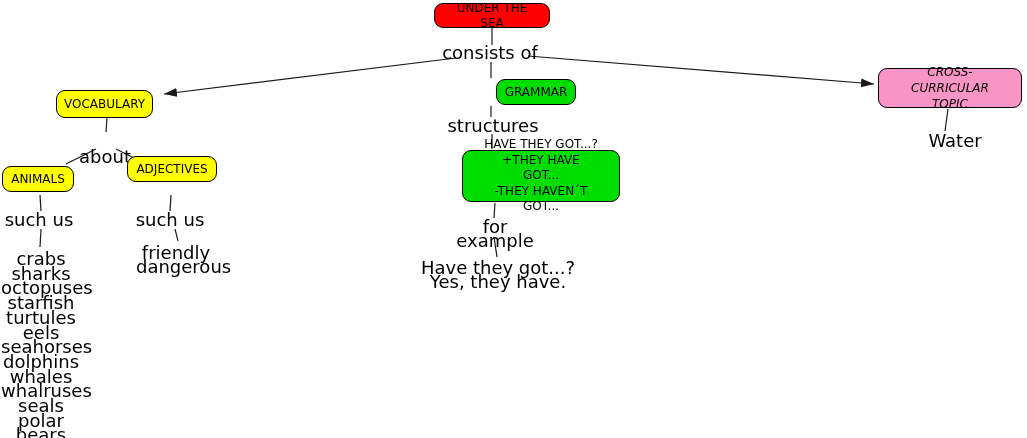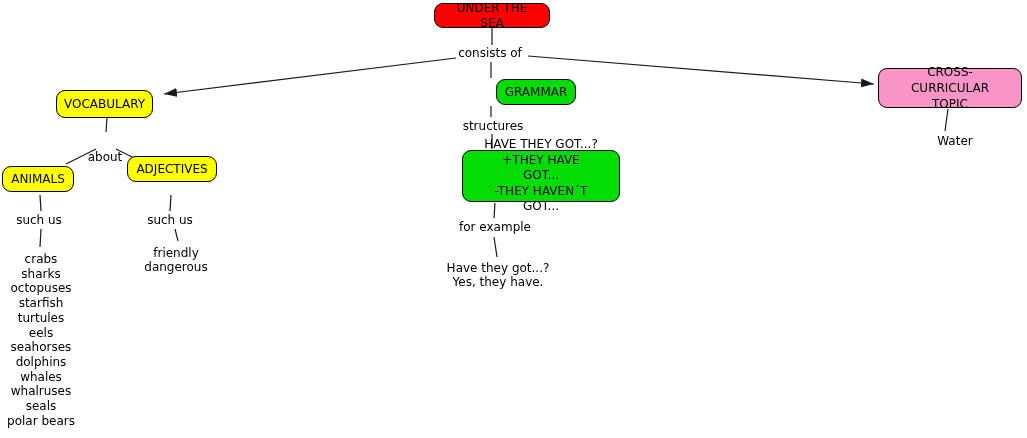--- a/index.html
+++ b/index.html
@@ -12,28 +12,28 @@
   .node{
     position:absolute;box-sizing:border-box;border:1.6px solid #000;border-radius:9px;
     display:flex;align-items:center;justify-content:center;text-align:center;
     font-size:12px;line-height:15px;white-space:pre-line;padding:1px 21px;
   }
   .bg-red{background:#ff0000;}
   .bg-yellow{background:#ffff00;}
   .bg-green{background:#00dd00;margin-left:44px;}
   .bg-pink{background:#f995c6;}
   .linklabel,.leaftext{
-    position:absolute;text-align:center;font-size:12px;line-height:14px;
+    position:absolute;text-align:center;font-size:18px;line-height:14px;
   }
   .leaftext{line-height:14.7px;}
   
   #n-root{left:434px;top:3px;width:116px;height:25px;}
   #n-vocab{left:56px;top:90px;width:97px;height:28px;}
   #n-grammar{left:452px;top:79px;width:80px;height:26px;}
-  #n-cross{left:878px;top:68px;width:144px;height:40px;line-height:16px;}
+  #n-cross{left:878px;top:68px;width:144px;height:40px;line-height:16px;font-style:italic;}
   #n-animals{left:2px;top:166px;width:72px;height:26px;}
   #n-adject{left:127px;top:156px;width:90px;height:26px;}
   #n-struct{left:418px;top:150px;width:158px;height:52px;line-height:15.5px;}
   
   #l-consists{left:440px;top:46px;width:100px;}
   #l-about{left:65px;top:134px;width:80px;margin-top:16px;}
   #l-suchus-a{left:-1px;top:213px;width:80px;}
   #l-suchus-b{left:130px;top:213px;width:80px;}
   #l-structures{left:443px;top:119px;width:100px;}
   #l-forexample{left:445px;top:220px;width:100px;}

